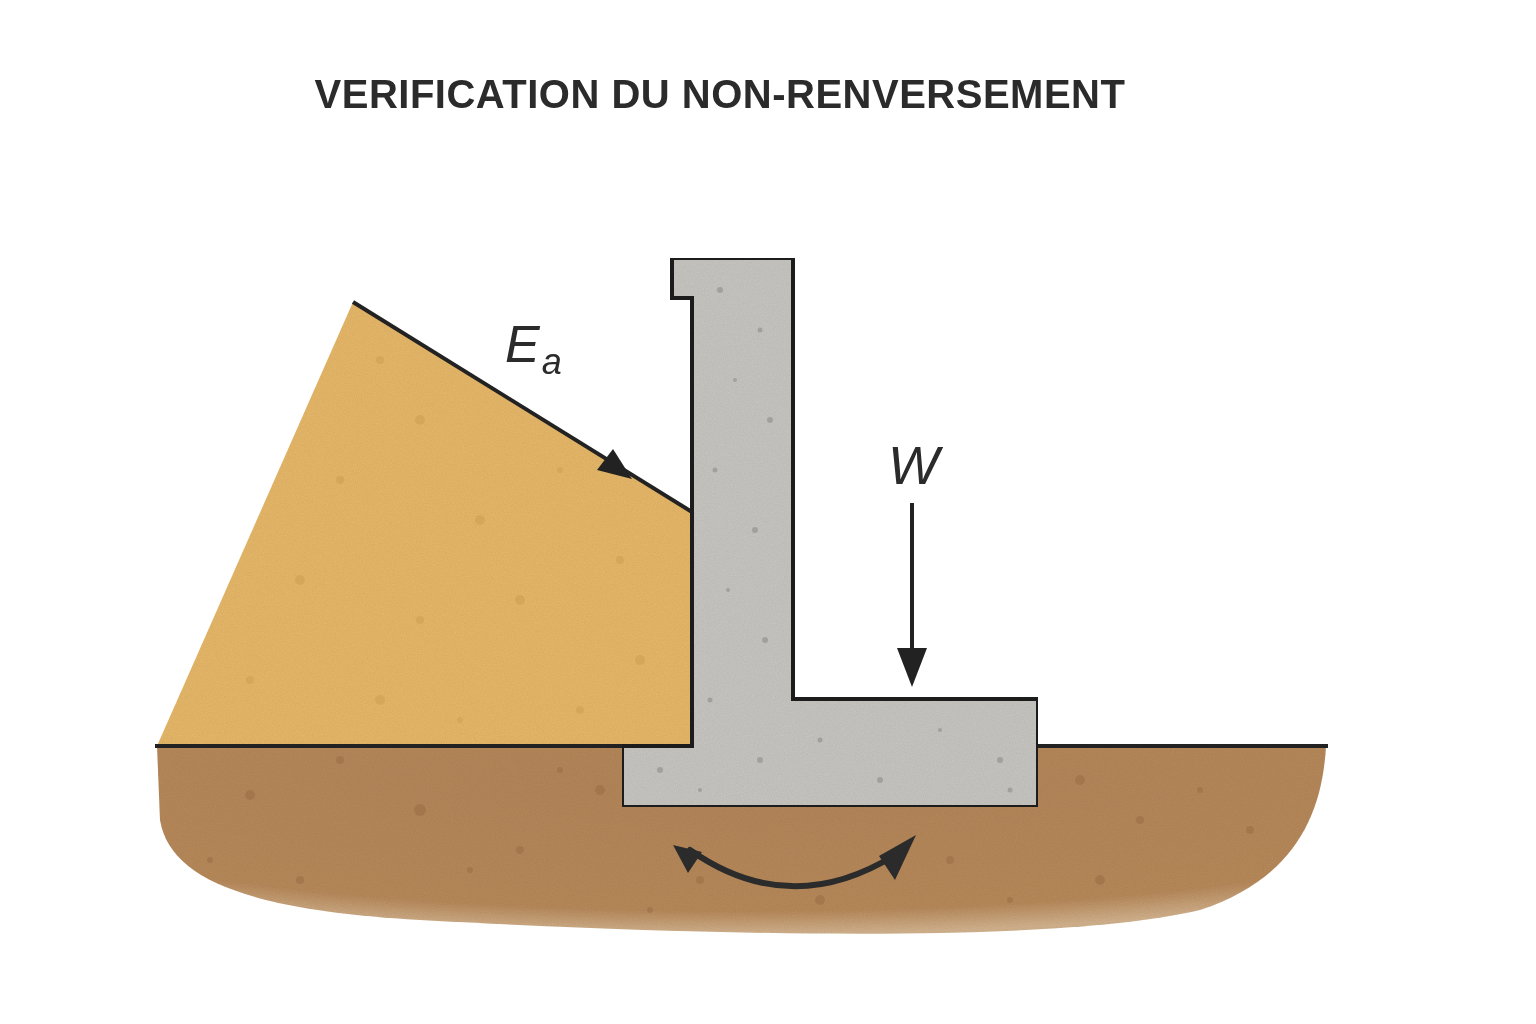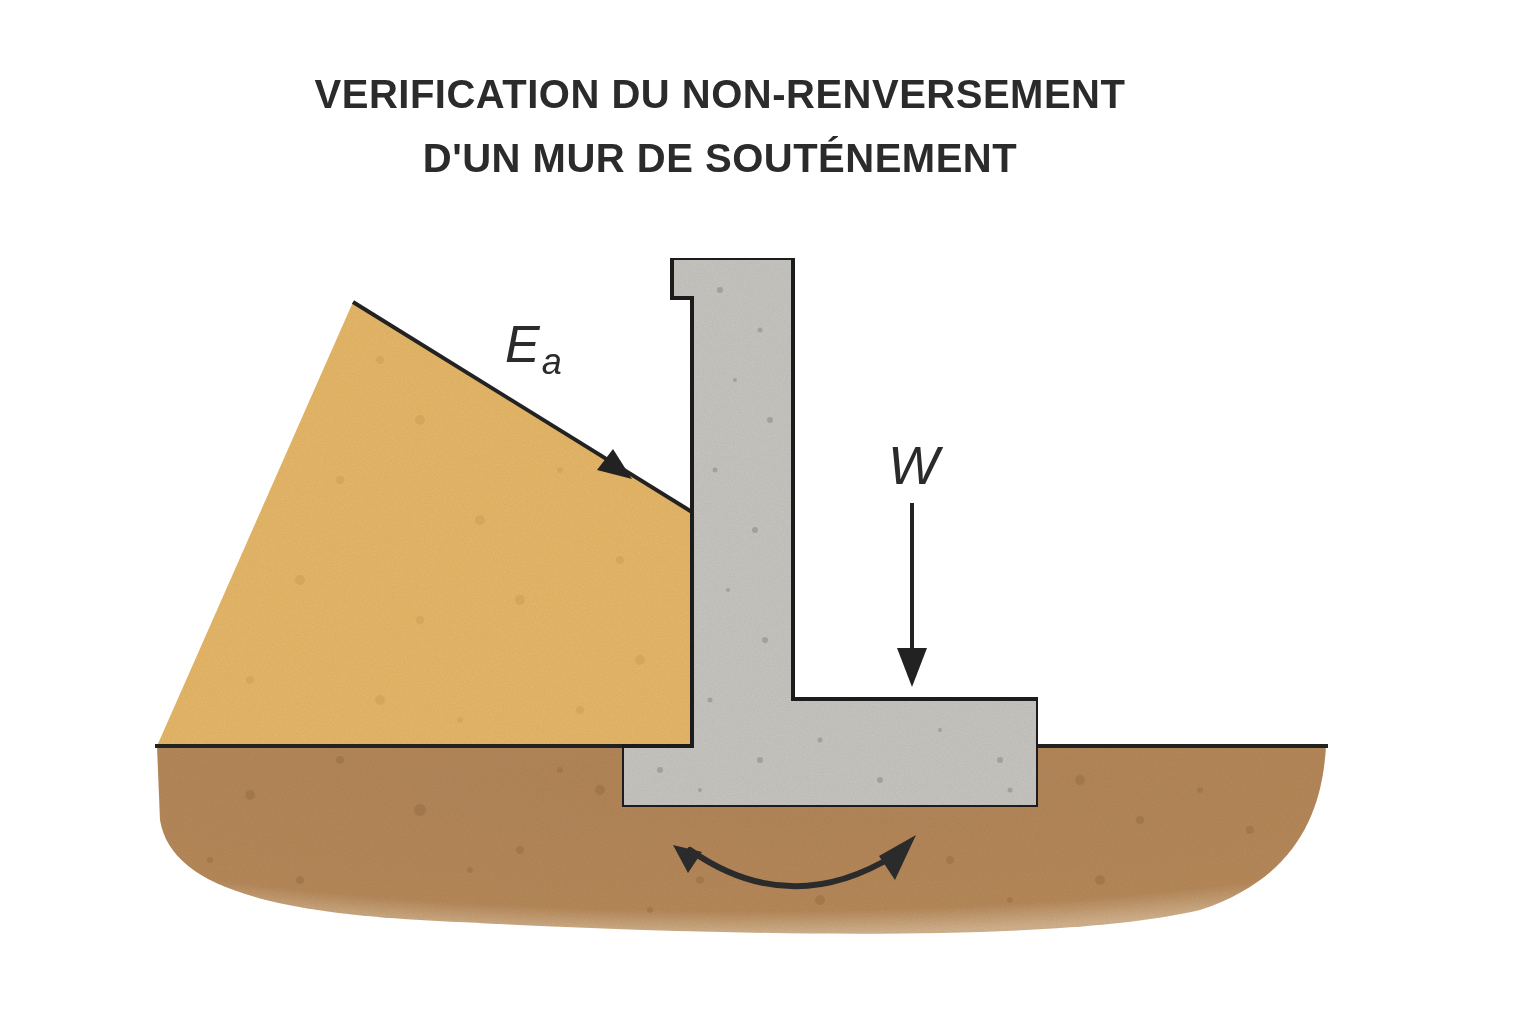--- a/index.html
+++ b/index.html
@@ -7,21 +7,20 @@
   .title { position: absolute; left: 4px; width: 1432px; top: 62px; text-align: center; font-family: "Liberation Sans", sans-serif; font-weight: bold; font-size: 40px; line-height: 64px; color: #2b2b2b; letter-spacing: 0.5px; }
   .title div { white-space: nowrap; }
   svg.diagram { position: absolute; left: 0; top: 0; }
   .label { font-family: "Liberation Sans", sans-serif; font-style: italic; fill: #2b2b2b; }
 </style>
 </head>
 <body>
 
 <div class="title">
   <div>VERIFICATION DU NON-RENVERSEMENT</div>
-  <div>D'UN MUR DE SOUTÉNEMENT</div>
 </div>
 
 <svg class="diagram" width="1536" height="1024" viewBox="0 0 1536 1024">
   <defs>
     <filter id="grain" x="0" y="0" width="100%" height="100%">
       <feTurbulence type="fractalNoise" baseFrequency="0.9" numOctaves="2" seed="3" result="n"></feTurbulence>
       <feColorMatrix type="matrix" values="0 0 0 0 0  0 0 0 0 0  0 0 0 0 0  0 0 0 0.18 0" in="n" result="g"></feColorMatrix>
       <feComposite in="g" in2="SourceGraphic" operator="in" result="gm"></feComposite>
       <feMerge>
           <feMergeNode in="SourceGraphic"></feMergeNode>

